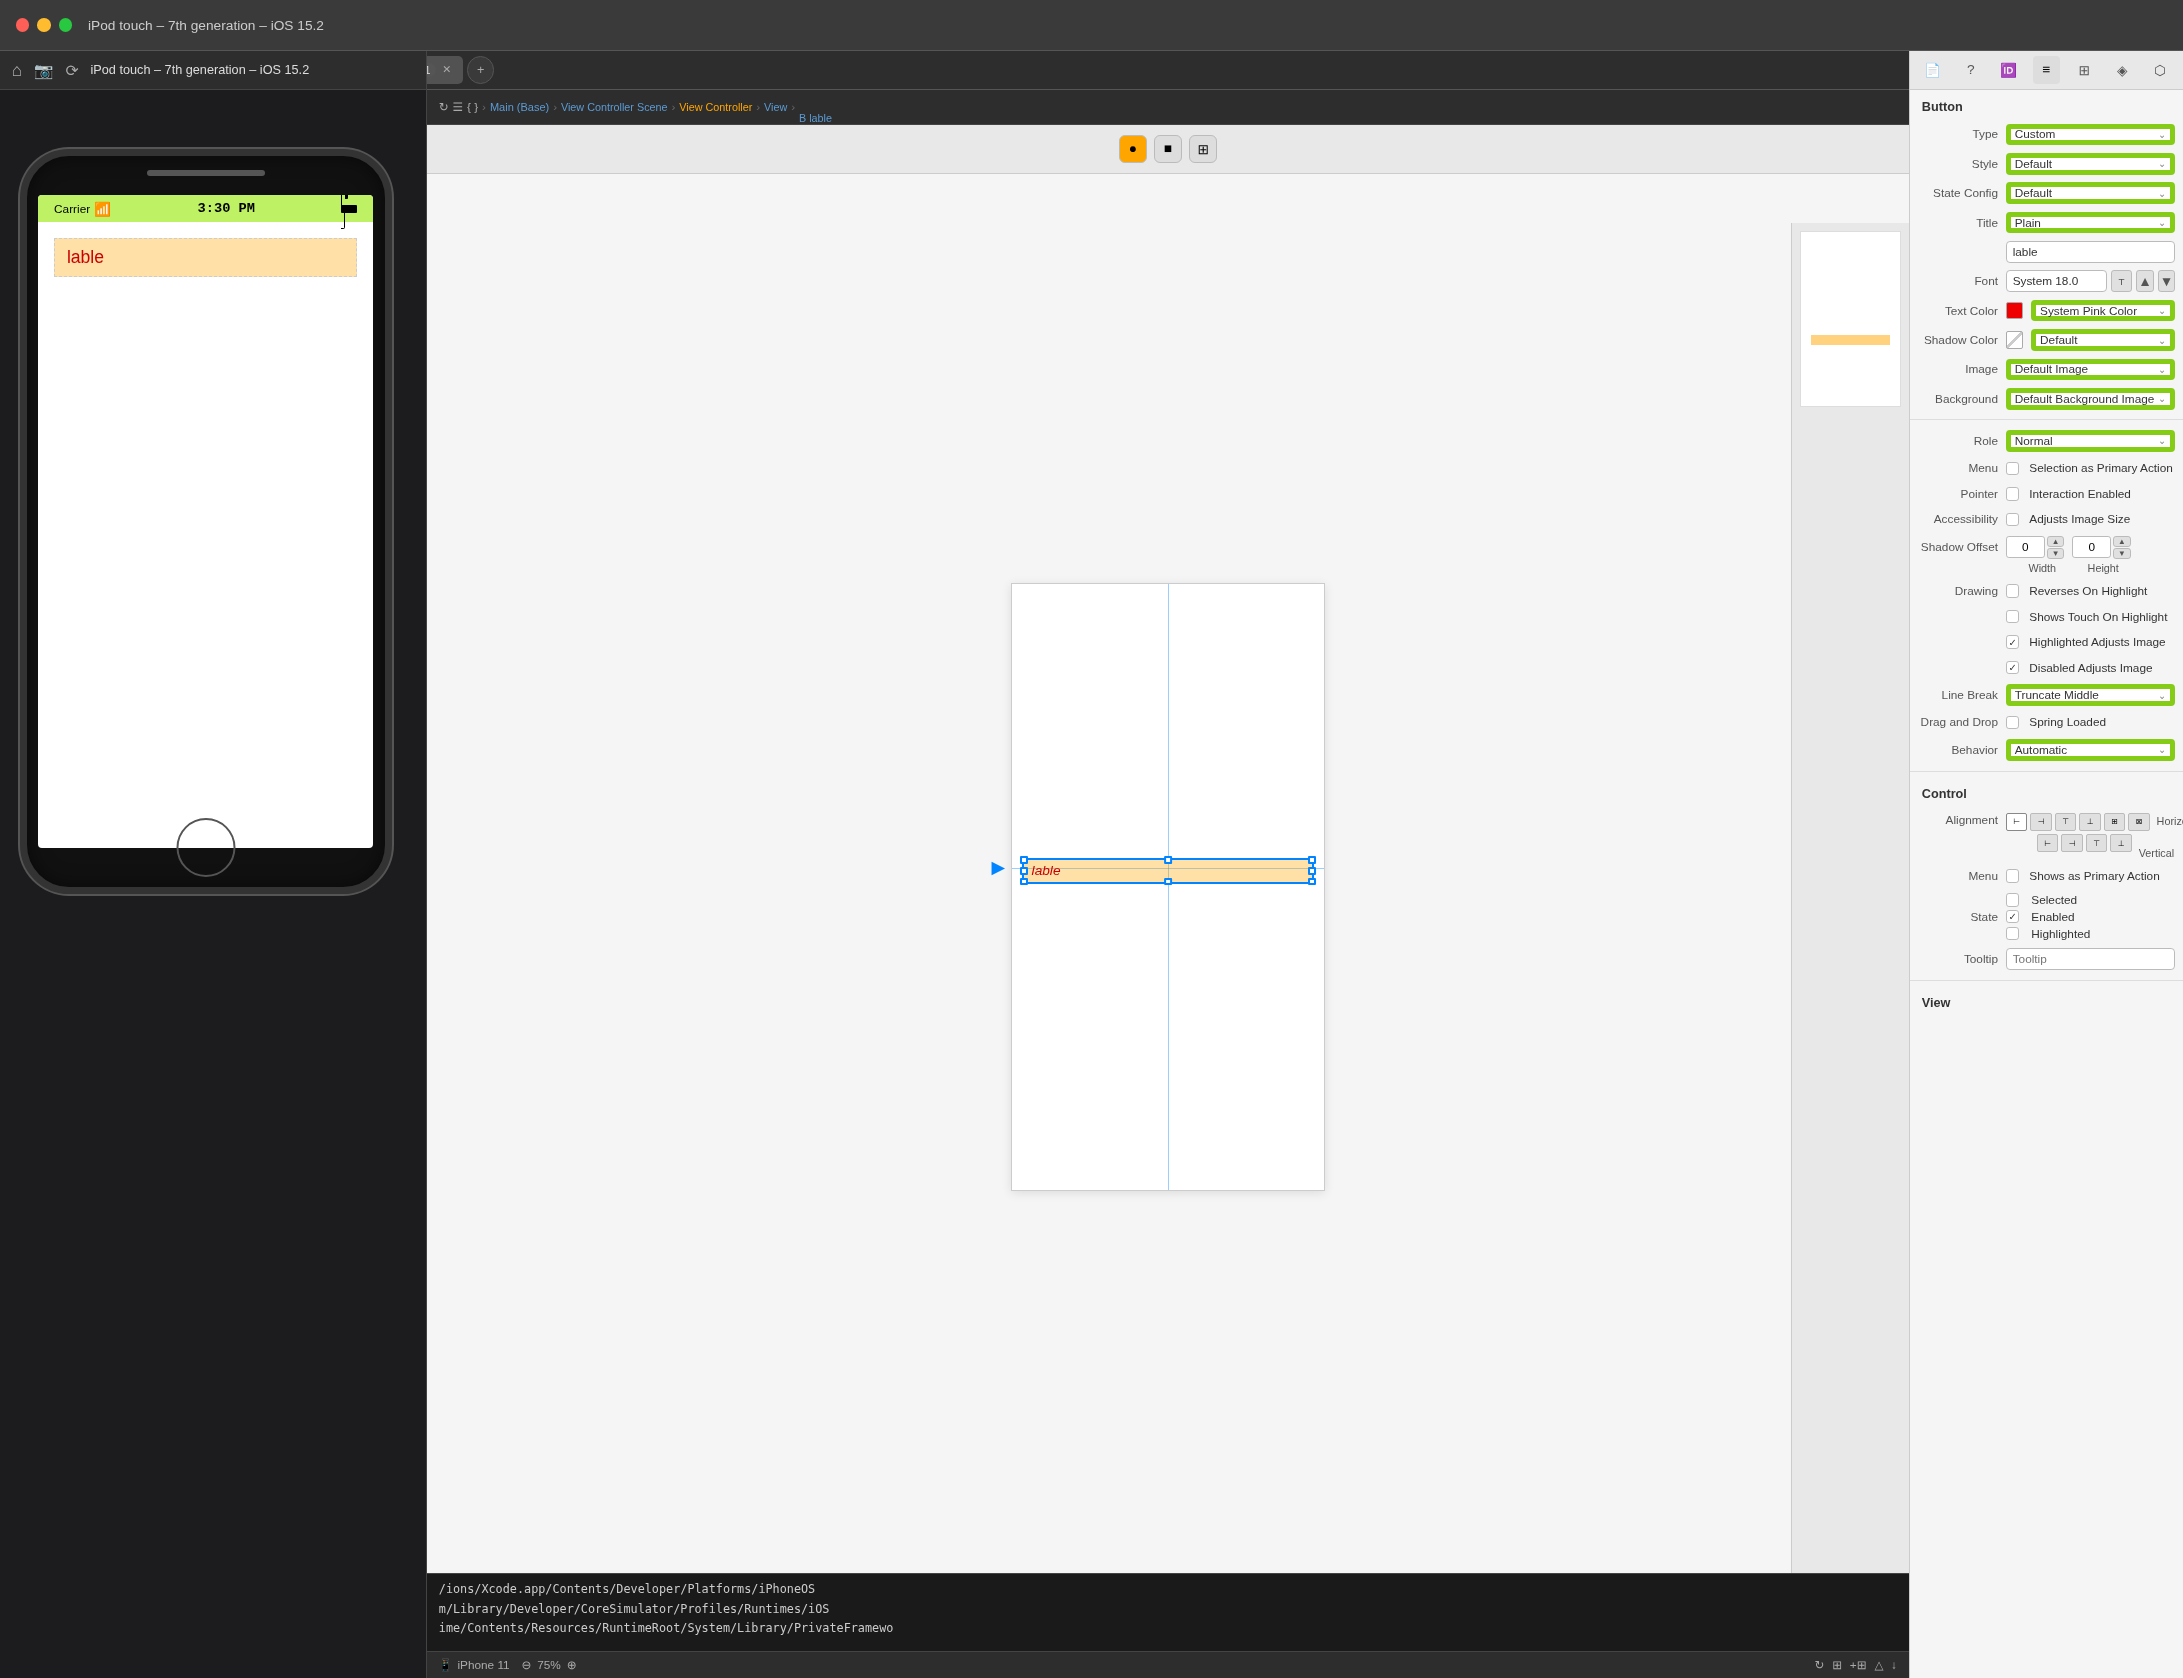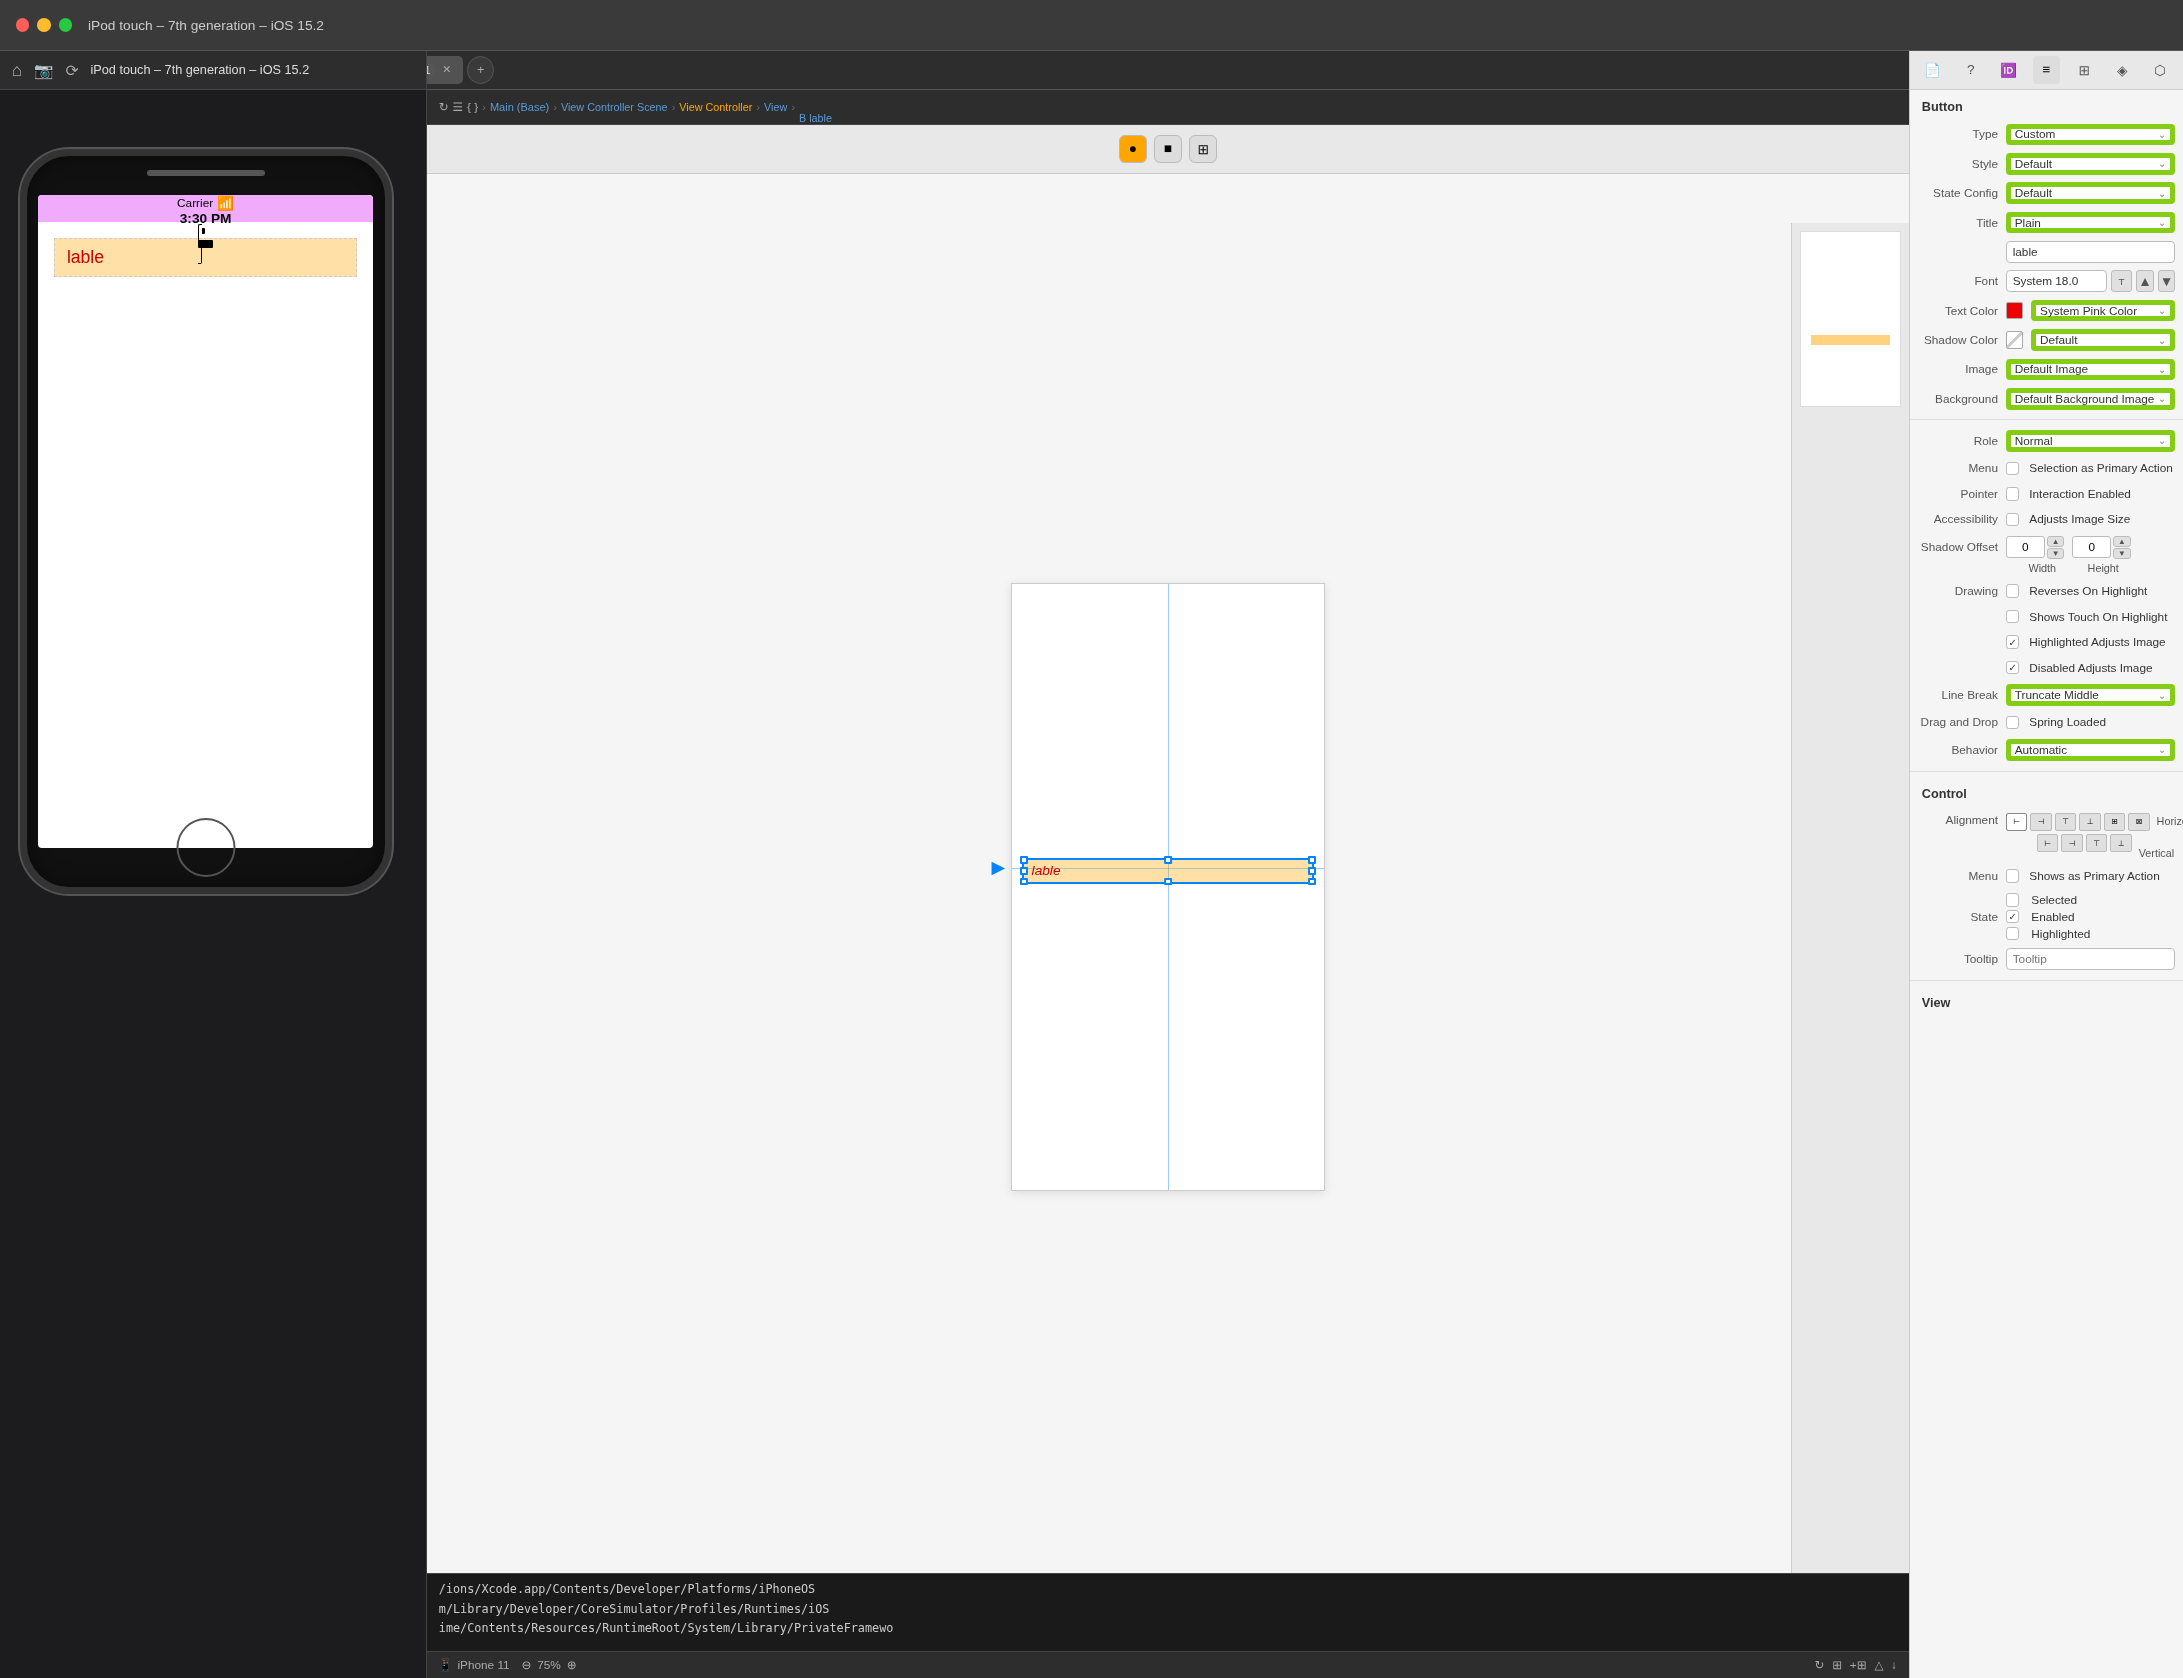--- a/index.html
+++ b/index.html
@@ -129,29 +129,28 @@
     }
     .phone-screen {
       position: absolute;
       top: 39px; left: 11.8px; right: 11.8px; bottom: 39px;
       background: #fff;
       border-radius: 3.9px;
       overflow: hidden;
     }
     .phone-status-bar {
       height: 27.4px;
-      background: #f0abfc;
+      background: #bef264;
       display: flex;
       align-items: center;
       padding: 0 15.7px;
       justify-content: space-between;
-      flex-direction: column;
     }
     .phone-carrier { font-size: 11.8px; color: #000; font-weight: 500; display: flex; align-items: center; gap: 3.9px; }
-    .phone-time { font-size: 13.7px; color: #000; font-weight: 600; }
+    .phone-time { font-size: 13.7px; color: #000; font-weight: 600; font-family: Liberation Mono, monospace; }
     .phone-battery { font-size: 11.8px; color: #000; }
     .phone-content { padding: 15.7px; }
     .phone-home-indicator {
       position: absolute;
       bottom: 9.8px; left: 50%;
       transform: translateX(-50%);
       width: 59px; height: 59px;
       border-radius: 50%;
       border: 2px solid #555;
     }

